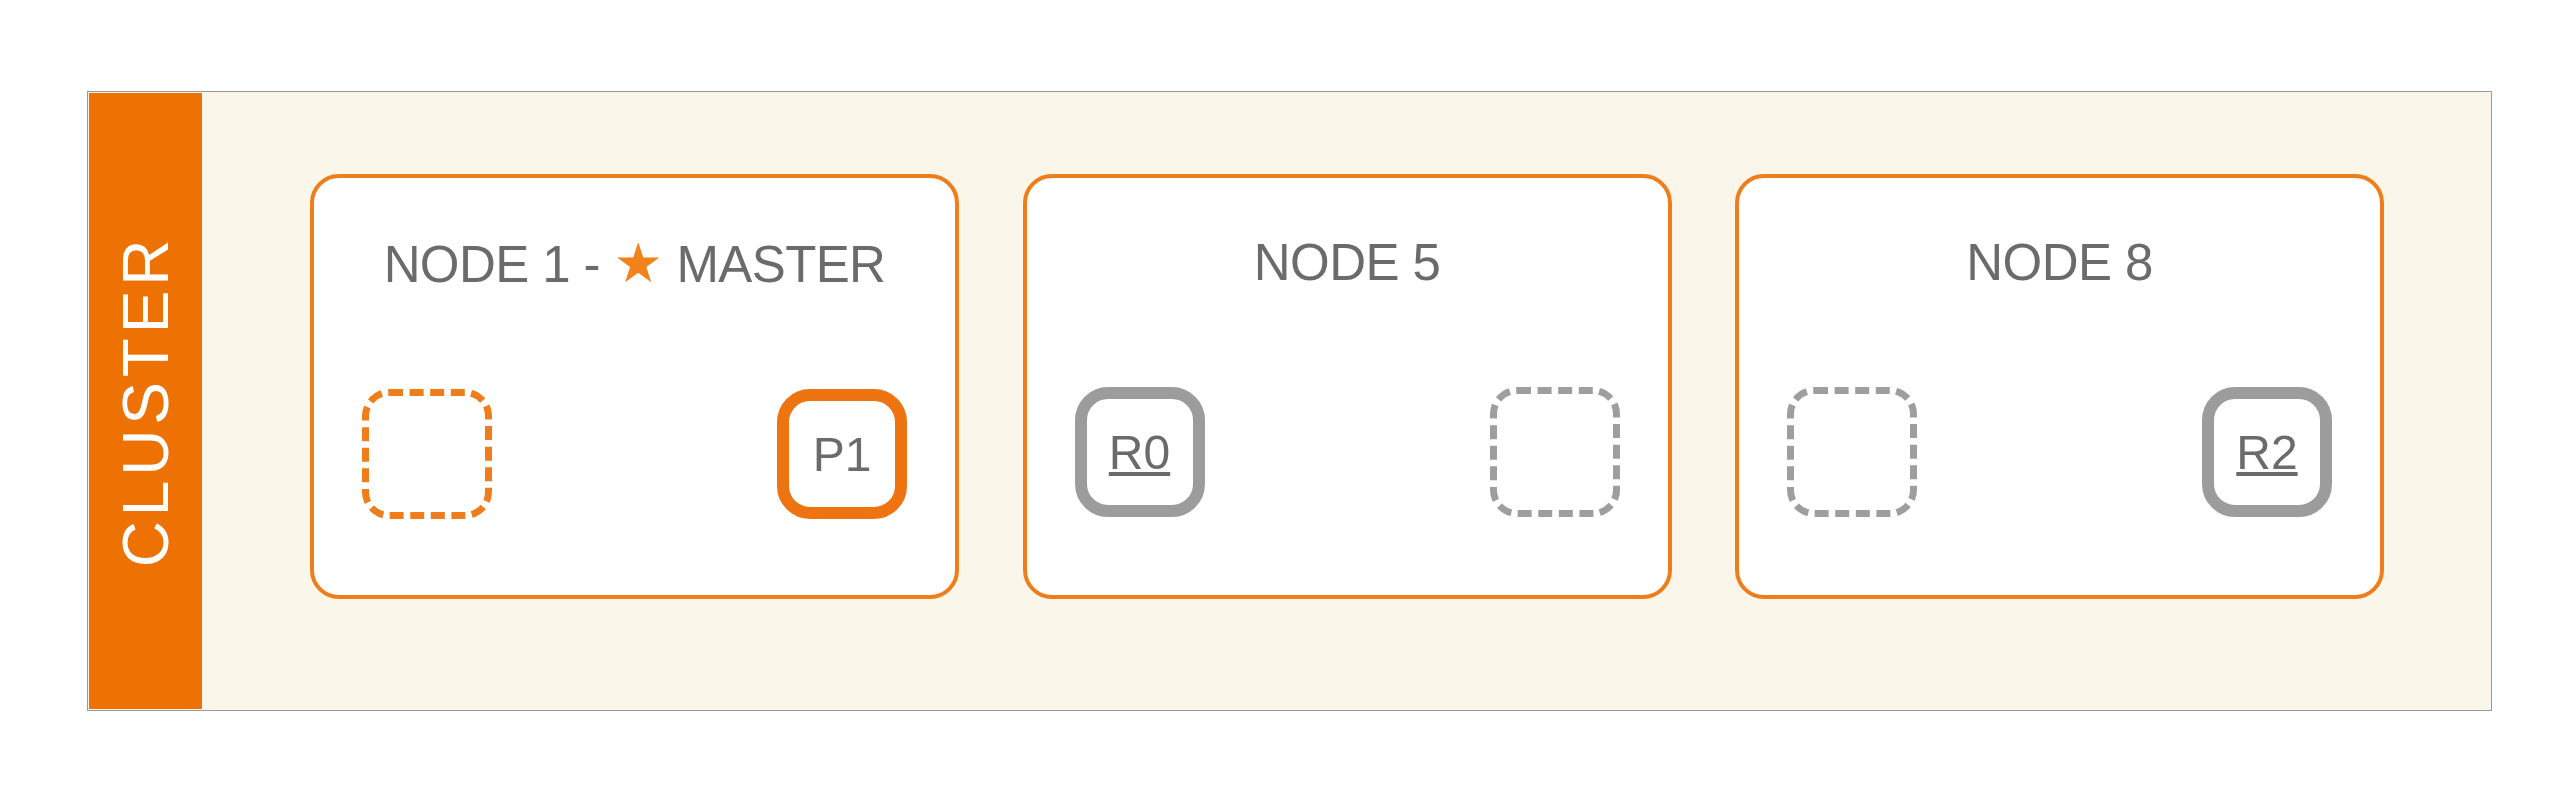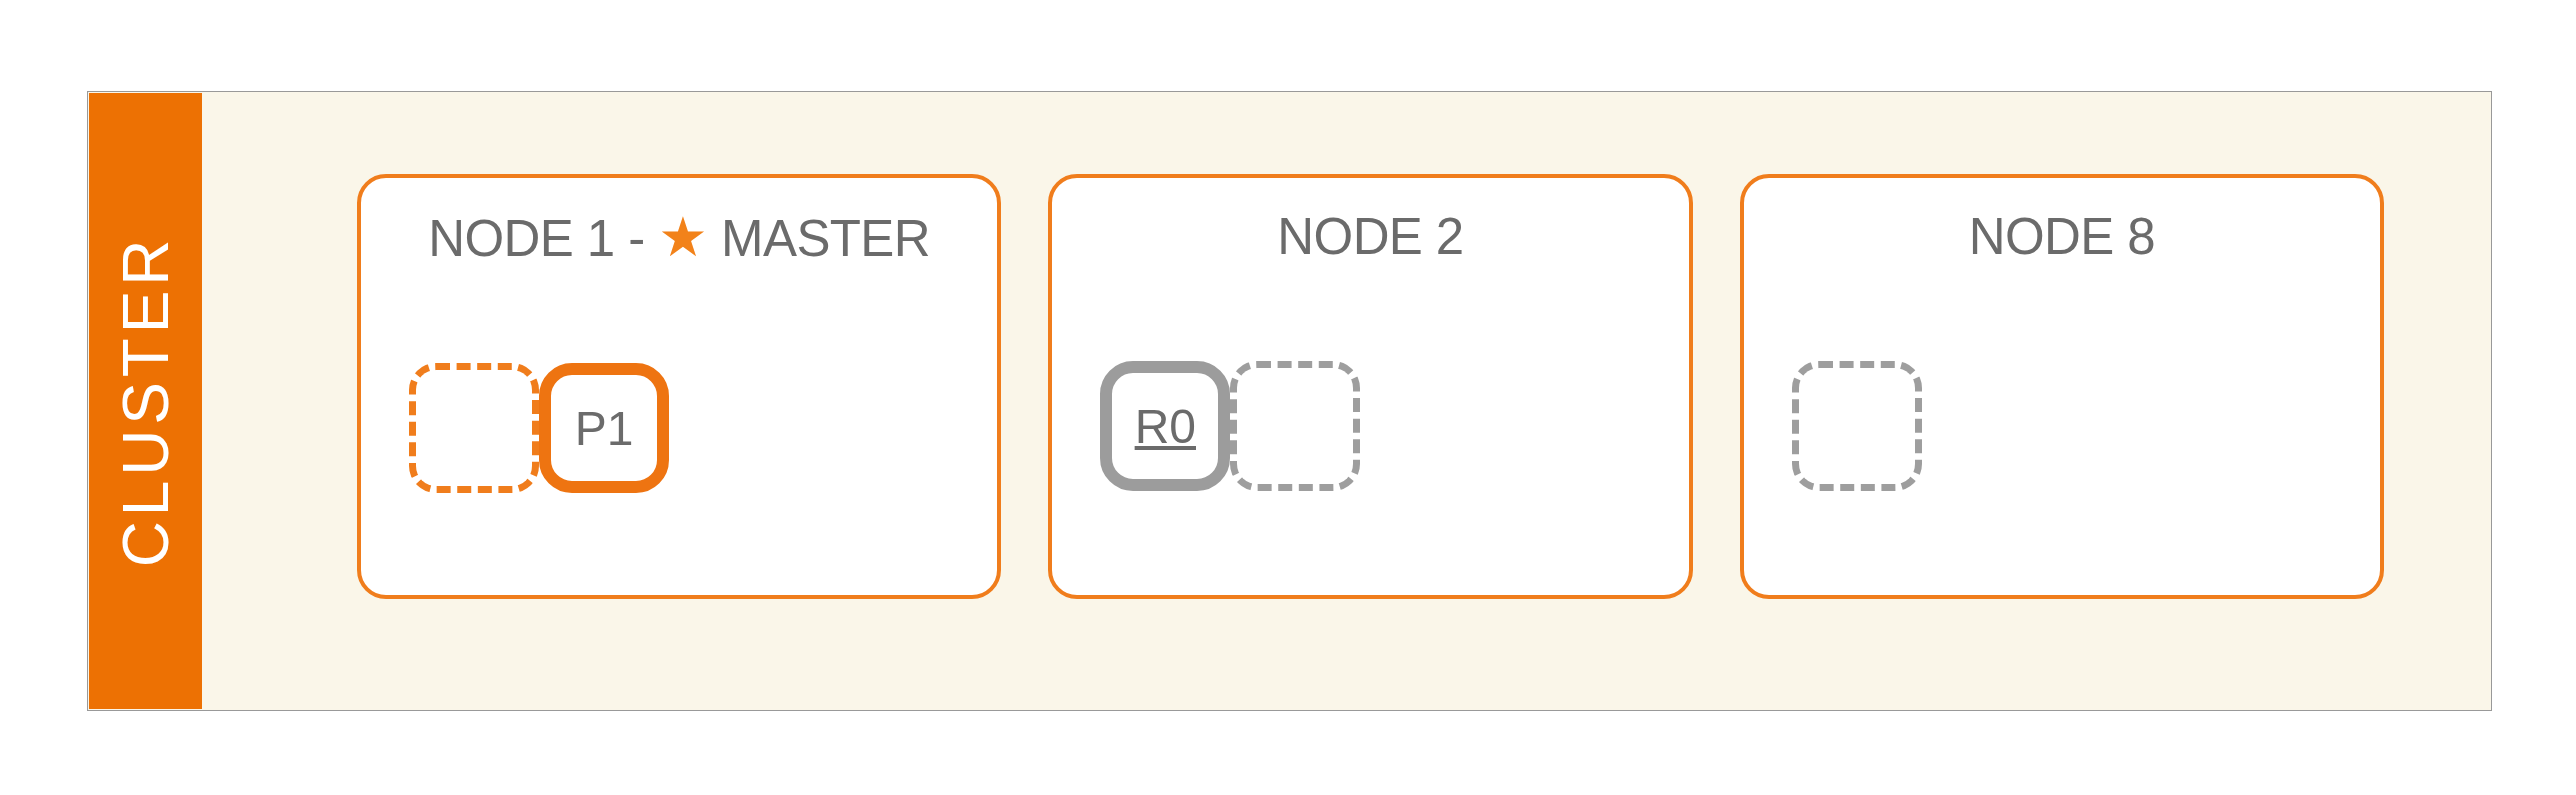--- a/index.html
+++ b/index.html
@@ -38,41 +38,40 @@
     left: 115px; right: 0; top: 0; bottom: 0;
     display: flex;
     justify-content: space-between;
     padding: 82px 107px 0 107px;
   }
   .node-card {
     width: 649px; height: 425px;
     background: #ffffff;
     border: 4.2px solid var(--node-border, #f07d1c);
     border-radius: 29px;
-    padding-top: 32px;
-    margin-left: 47px;
+    padding-top: 58px;
   }
   .node-title {
     text-align: center;
     font-size: 51px;
     line-height: 54px;
     color: var(--title-text, #6b6b6b);
     letter-spacing: -0.6px;
     white-space: pre;
   }
   .star {
     color: var(--star, #f07d1c);
     font-size: 1.08em;
     letter-spacing: 0;
   }
   .slots-row {
     margin-top: 97px;
     padding: 0 48px;
     display: flex;
-    justify-content: flex-start;
+    justify-content: space-between;
   }
   .slot {
     width: 130px; height: 130px;
     display: flex;
     align-items: center;
     justify-content: center;
     font-size: 48px;
     color: var(--label-text, #6b6b6b);
     background: #ffffff;
   }
@@ -113,35 +112,38 @@
         <div class="slot empty-dashed-orange">
             <span></span>
           </div>
         <div class="slot primary">
             <span>P1</span>
           </div>
       </div>
     </div>
 
     <div class="node-card">
-      <div class="node-title"><span>NODE 2</span></div>
+      <div class="node-title"><span>NODE 5</span></div>
       <div class="slots-row">
         <div class="slot replica">
             <span>R0</span>
           </div>
         <div class="slot empty-dashed-gray">
             <span></span>
           </div>
       </div>
     </div>
 
     <div class="node-card">
       <div class="node-title"><span>NODE 8</span></div>
       <div class="slots-row">
         <div class="slot empty-dashed-gray">
             <span></span>
           </div>
+        <div class="slot replica">
+            <span>R2</span>
+          </div>
       </div>
     </div>
 
   </div>
 </div>
 
 
 </body></html>

